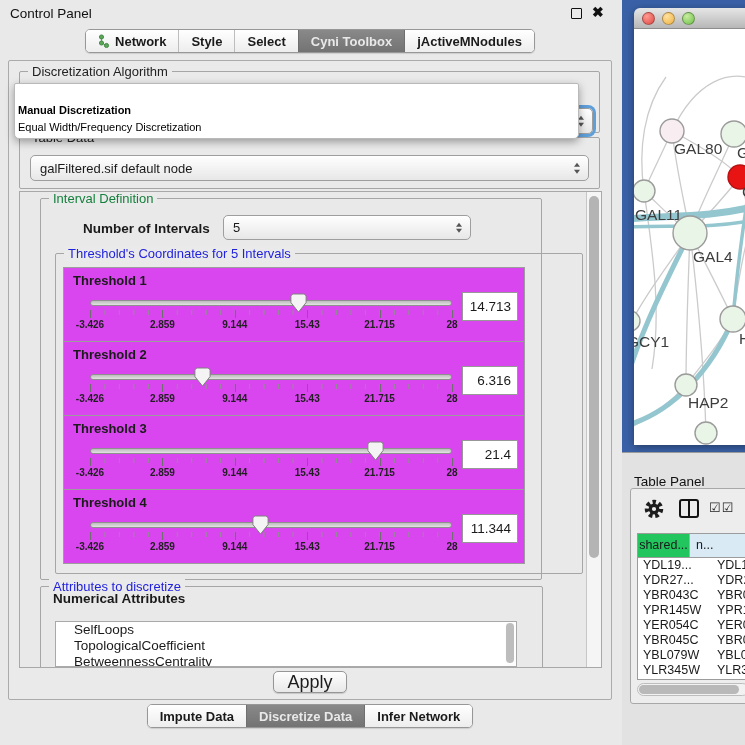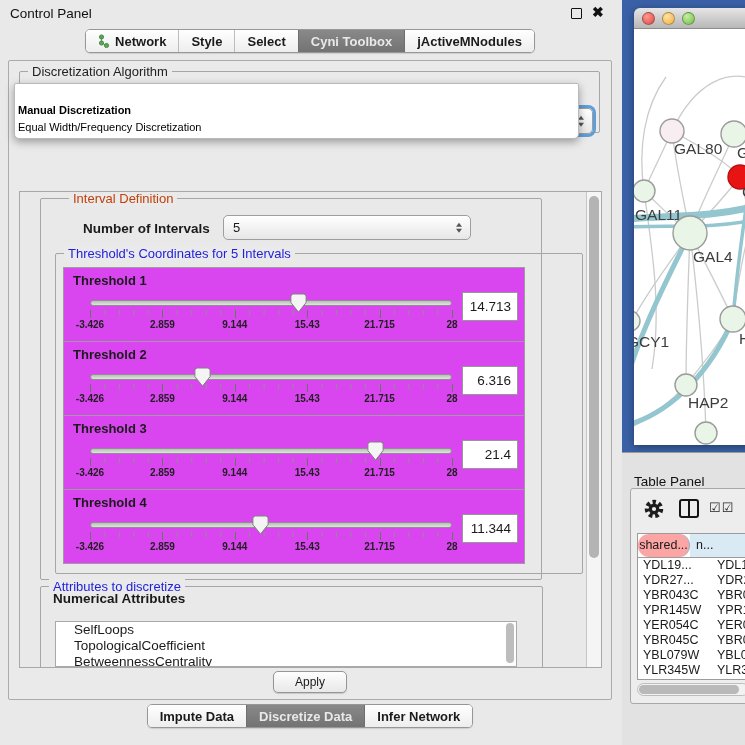--- a/index.html
+++ b/index.html
@@ -19,21 +19,21 @@
               background:linear-gradient(#ffffff,#ededed); border-left:1px solid #bdbdbd; cursor:pointer; white-space:nowrap; }
   .seg-item:first-child { border-left:none; }
   .seg-item.selected { background:linear-gradient(#898989,#737373); color:#e9e9e9; border-left-color:#6f6f6f; }
   .seg-item.selected + .seg-item { border-left-color:#6f6f6f; }
 
   .cp-content { position:absolute; left:8px; top:60px; width:604px; height:640px; border:1px solid #ababab; background:#eaeaea; border-radius:2px; }
 
   .fieldset { position:absolute; border:1px solid #a6a6a6; border-radius:2px; }
   .fieldset > .legend { position:absolute; top:-8px; left:8px; background:#eaeaea; padding:0 4px; font-size:13px; line-height:15px; }
   .legend.black { color:#222; }
-  .legend.green { color:#c2410c;margin-left:20px; }
+  .legend.green { color:#15803d; }
   .legend.blue  { color:#2222dd; }
 
   
   .combo { position:absolute; background:linear-gradient(#ffffff,#e7e7e7); border:1px solid #9e9e9e; border-radius:5px;
            font-size:13px; display:flex; align-items:center; padding:0 22px 0 9px; cursor:pointer; box-shadow:0 1px 0 rgba(255,255,255,.6) inset; }
   .combo .stepper { position:absolute; right:8px; top:50%; transform:translateY(-50%); }
   .combo .stepper .up   { width:0; height:0; border-left:3.5px solid transparent; border-right:3.5px solid transparent; border-bottom:4.5px solid #555; margin-bottom:2.5px; }
   .combo .stepper .down { width:0; height:0; border-left:3.5px solid transparent; border-right:3.5px solid transparent; border-top:4.5px solid #555; }
   .combo.focused { box-shadow:0 0 0 3px #5e9ed9; }
 
@@ -76,21 +76,21 @@
             font-size:13.5px; line-height:27px; text-align:right; padding-right:6px; }
 
   #attrs-fieldset { left:20px; top:394px; width:503px; height:86px; }
   .attrs-subtitle { position:absolute; left:12px; top:4px; font-size:13.5px; font-weight:bold; }
   .attr-list { position:absolute; left:14px; top:34px; width:462px; height:46px; background:#fff; border:1px solid #a9a9a9; overflow:hidden; }
   .attr-item { font-size:13.5px; line-height:16px; padding-left:18px; cursor:pointer; white-space:nowrap; }
   .attr-scroll { position:absolute; right:1px; top:1px; width:10px; height:44px; background:#fdfdfd; }
   .attr-scroll .thumb { position:absolute; left:1px; top:0; width:8px; height:40px; background:#bdbdbd; border-radius:4px; cursor:pointer; }
 
   .apply-btn { position:absolute; left:calc(50% - 37px); top:610px; width:74px; height:22px; border:1px solid #969696; border-radius:5px;
-               background:linear-gradient(#fefefe,#e8e8e8); font-size:12px; text-align:center; line-height:20px; cursor:pointer;
+               background:linear-gradient(#fefefe,#e8e8e8); font-size:18px; text-align:center; line-height:20px; cursor:pointer;
                box-shadow:0 1px 1px rgba(0,0,0,.15); }
 
   .cp-bottombar { position:absolute; left:0; top:704px; width:620px; height:30px; display:flex; justify-content:center; }
 
   
   #blue-block { position:absolute; left:622px; top:0; width:123px; height:452px; background:#3a61a7; }
   #net-window { position:absolute; left:634px; top:8px; width:120px; height:437px; border-radius:6px 0 0 0; overflow:hidden;
                 box-shadow:0 2px 8px rgba(0,0,0,.4); }
   .nw-titlebar { height:21px; background:linear-gradient(#e6e6e6,#b7b7b7); border-bottom:1px solid #8d8d8d; position:relative; }
   .traffic { position:absolute; top:4px; width:13px; height:13px; border-radius:50%; border:0.5px solid rgba(0,0,0,.3); cursor:pointer; }
@@ -101,21 +101,21 @@
   .tp-title { position:absolute; left:12px; top:21px; font-size:13.5px; color:#111; }
   .tp-panel { position:absolute; left:8px; top:35px; width:120px; height:216px; background:#ededed; border:1px solid #a8a8a8; border-radius:3px; }
   .gear-icon { position:absolute; left:12px; top:9px; cursor:pointer; }
   .split-icon { position:absolute; left:48px; top:10px; width:20px; height:19px; border:2px solid #141414; border-radius:3px; cursor:pointer; }
   .split-icon::after { content:""; position:absolute; left:7px; top:0; width:2px; height:15px; background:#141414; }
   .checks { position:absolute; left:78px; top:11px; font-size:13px; color:#222; letter-spacing:1px; cursor:pointer; }
 
   .mini-table { position:absolute; left:6px; top:44px; width:112px; height:147px; border:1px solid #9c9c9c; background:#fff; overflow:hidden; }
   .thead { display:flex; height:24px; border-bottom:1px solid #9c9c9c; }
   .hcell { font-size:12.5px; line-height:23px; }
-  .hcell.c0 { width:52px; background:#fca5a5; border-right:1px solid #93b3c4; text-align:center;border-radius:11px; }
+  .hcell.c0 { width:52px; background:#22c55e; border-right:1px solid #93b3c4; text-align:center; }
   .hcell.c1 { flex:1; background:#d9eaf5; padding-left:6px; }
   .trow { display:flex; height:15px; cursor:pointer; }
   .tcell { font-size:12.5px; line-height:15px; white-space:nowrap; overflow:hidden; }
   .tcell.c0 { width:74px; padding-left:5px; }
   .tcell.c1 { flex:1; padding-left:5px; }
   .hscroll { position:absolute; left:6px; top:194px; width:112px; height:13px; background:#f2f2f2; border:1px solid #bdbdbd; border-radius:7px; }
   .hscroll .thumb { position:absolute; left:1px; top:1px; width:100px; height:9px; background:#b9b9b9; border-radius:5px; cursor:pointer; }
 
   .net-tab-icon svg { display:block; }
 </style>
@@ -169,20 +169,30 @@
             <div class="down"></div>
           </div>
       </div>
     </div>
 
     <div id="alg-popup">
       <div class="opt opt1">Manual Discretization</div>
       <div class="opt opt2">Equal Width/Frequency Discretization</div>
     </div>
 
+    <div class="fieldset" id="td-fieldset">
+      <span class="legend black">Table Data</span>
+      <div class="combo" id="td-combo">
+        <span>galFiltered.sif default node</span>
+        <div class="stepper">
+            <div class="up"></div>
+            <div class="down"></div>
+          </div>
+      </div>
+    </div>
 
     <div id="scrollpane">
 
       <div class="fieldset" id="interval-fieldset">
         <span class="legend green">Interval Definition</span>
         <span class="num-label">Number of Intervals</span>
         <div class="combo" id="numint-combo">
           <span>5</span>
           <div class="stepper">
               <div class="up"></div>

